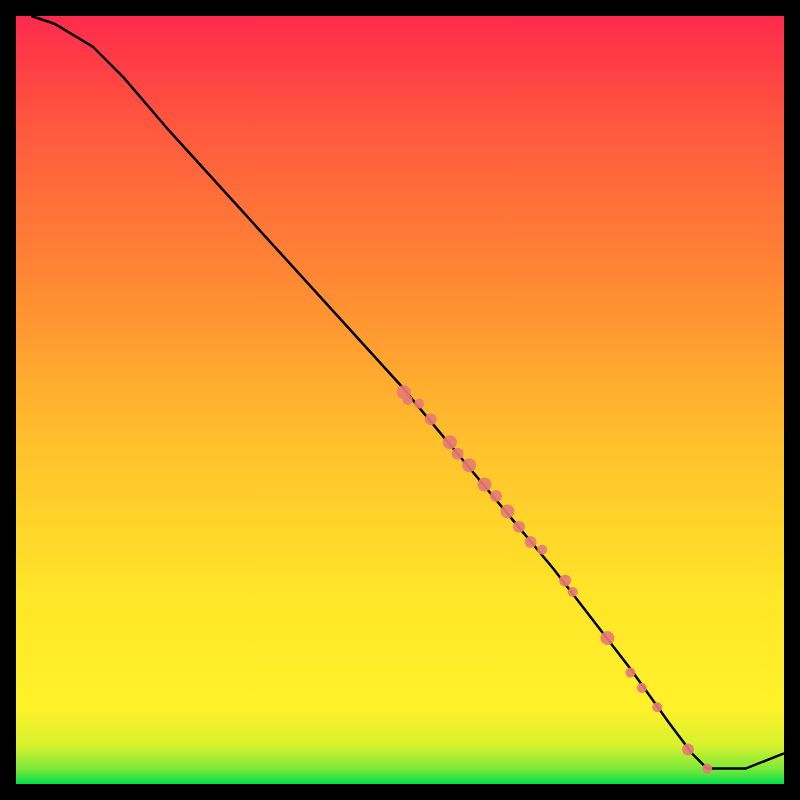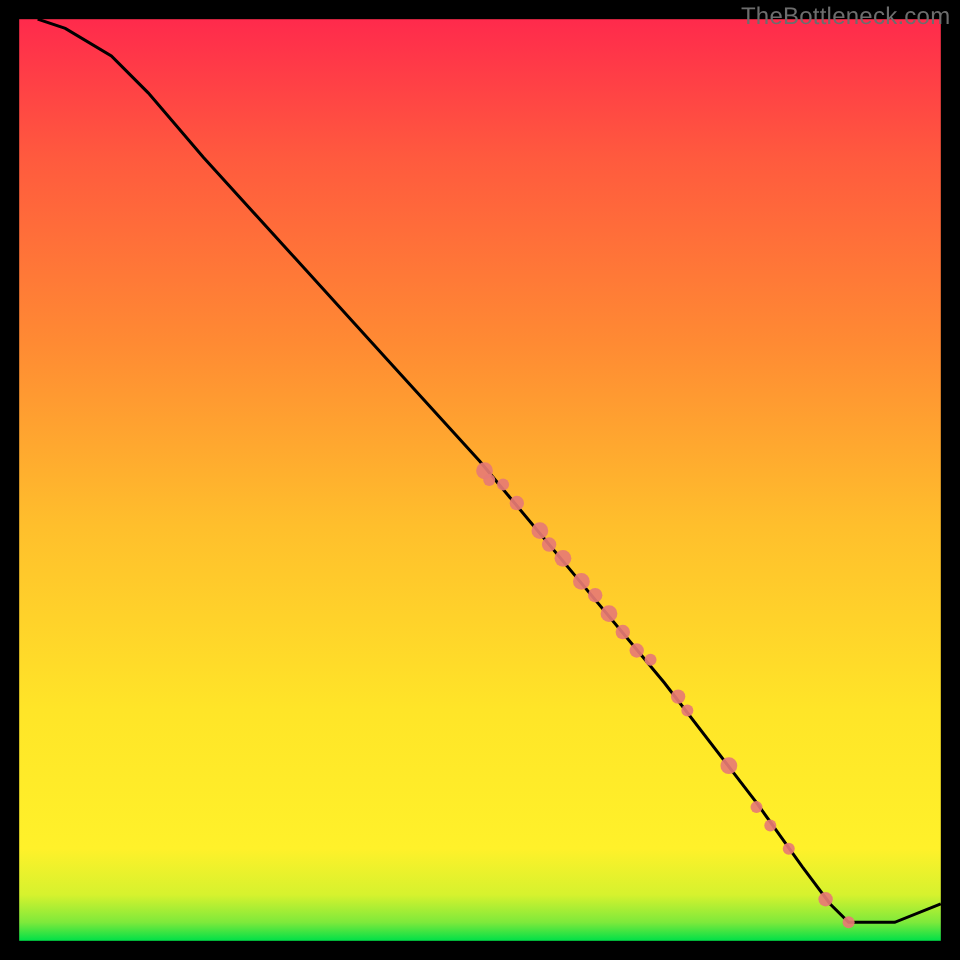--- a/index.html
+++ b/index.html
@@ -74,14 +74,13 @@
         <circle cx="572.8" cy="592.0" r="5" fill="#e77b74" fill-opacity="0.92"></circle>
         <circle cx="607.4" cy="638.1" r="7" fill="#e77b74" fill-opacity="0.92"></circle>
         <circle cx="630.4" cy="672.6" r="5" fill="#e77b74" fill-opacity="0.92"></circle>
         <circle cx="641.9" cy="688.0" r="5" fill="#e77b74" fill-opacity="0.92"></circle>
         <circle cx="657.3" cy="707.2" r="5" fill="#e77b74" fill-opacity="0.92"></circle>
         <circle cx="688.0" cy="749.4" r="6" fill="#e77b74" fill-opacity="0.92"></circle>
         <circle cx="707.2" cy="768.6" r="5" fill="#e77b74" fill-opacity="0.92"></circle>
       </g>
   </svg>
 
-  <div class="watermark">TheBottleneck.com</div>
 </div>
 
 </body></html>

